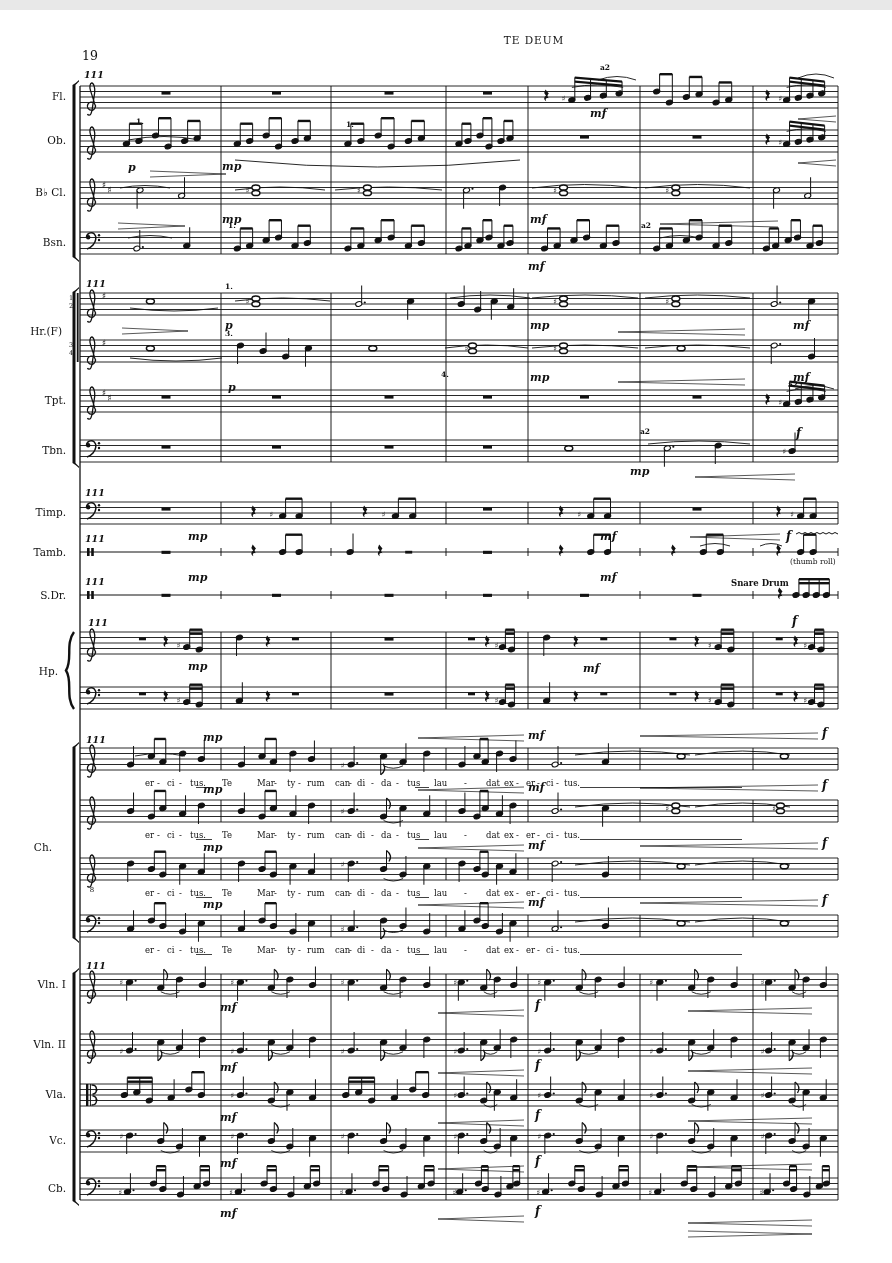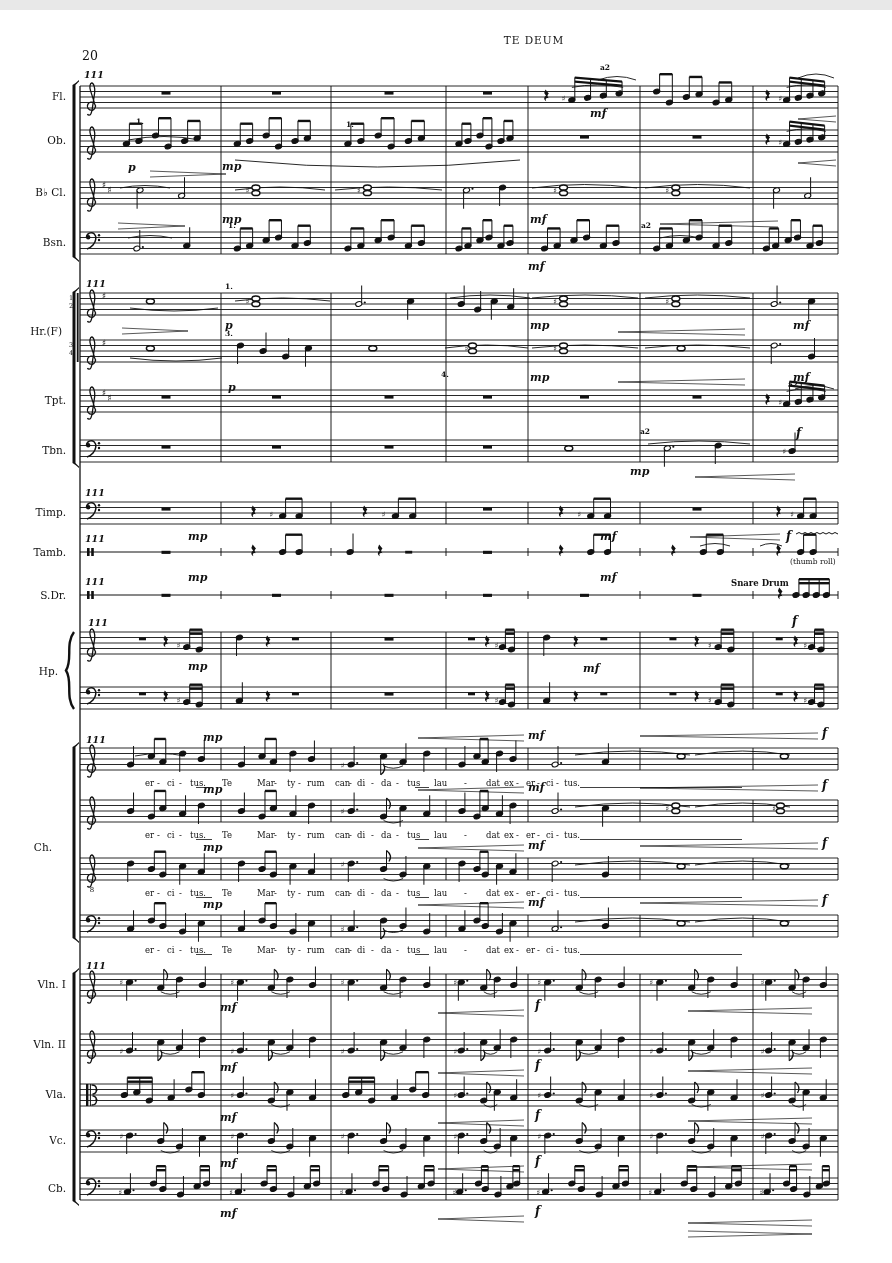--- a/index.html
+++ b/index.html
@@ -21,21 +21,21 @@
   .mn{font:italic bold 9.5px "DejaVu Serif",serif;}
   .acc{font:9px "DejaVu Sans",sans-serif;}
   .acc-sm{font:7.5px "DejaVu Sans",sans-serif;}
   .oct{font:7px "DejaVu Serif",serif;}
 </style>
 </head>
 <body>
 
 <div class="page">
   <div class="title"><span class="title-inner">TE DEUM</span></div>
-  <div class="pageno">20</div>
+  <div class="pageno">19</div>
   <svg id="score" width="892" height="1263" viewBox="0 0 892 1263">
       <g>
         <line x1="80" y1="76" x2="838" y2="76" stroke="#111111" stroke-width="0.9"></line>
         <line x1="80" y1="81.5" x2="838" y2="81.5" stroke="#111111" stroke-width="0.9"></line>
         <line x1="80" y1="87" x2="838" y2="87" stroke="#111111" stroke-width="0.9"></line>
         <line x1="80" y1="92.5" x2="838" y2="92.5" stroke="#111111" stroke-width="0.9"></line>
         <line x1="80" y1="98" x2="838" y2="98" stroke="#111111" stroke-width="0.9"></line>
       </g>
       <g>
         <line x1="80" y1="120" x2="838" y2="120" stroke="#111111" stroke-width="0.9"></line>

